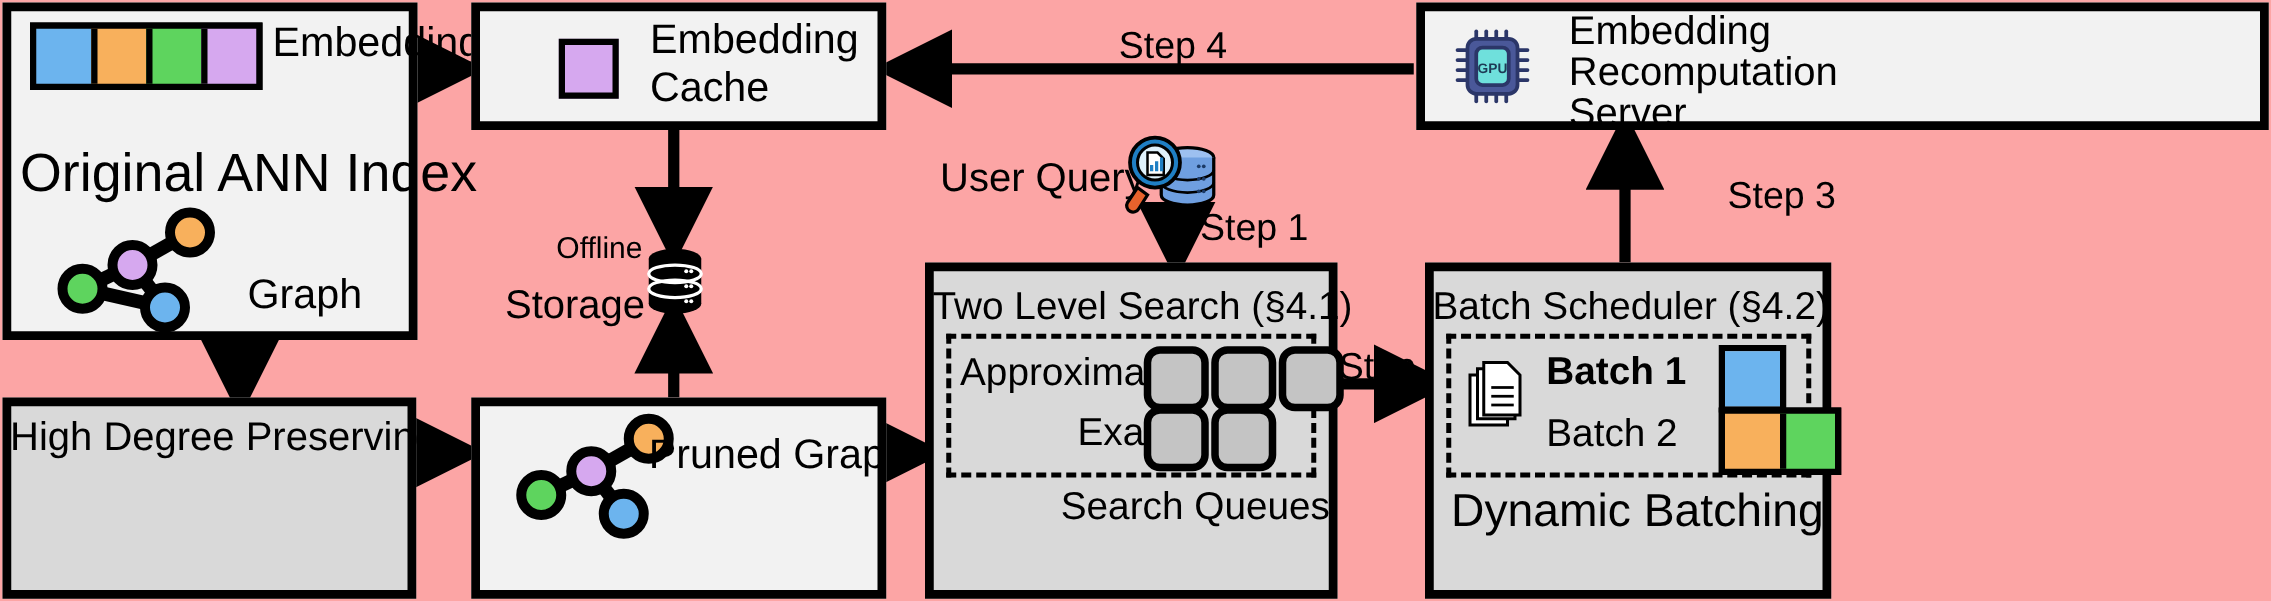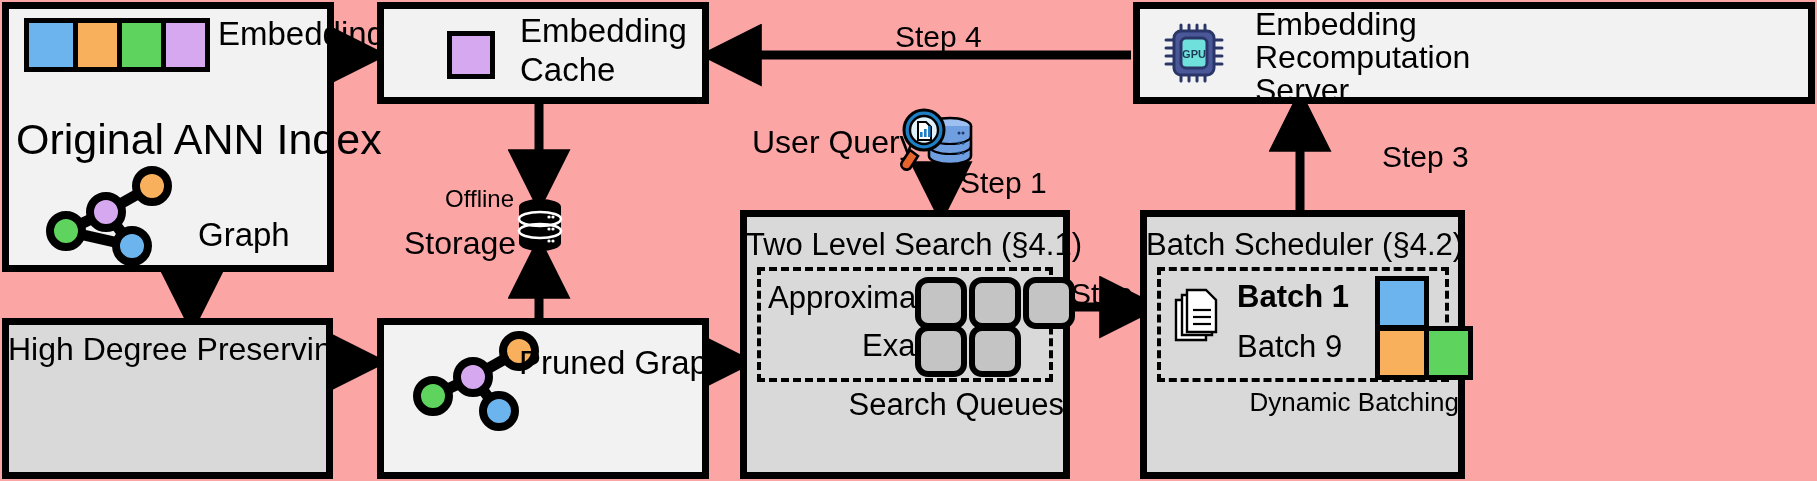--- a/index.html
+++ b/index.html
@@ -255,27 +255,27 @@
       <line x1="21" y1="29" x2="39" y2="29"></line>
       <line x1="21" y1="36" x2="39" y2="36"></line>
     </g>
   </svg>
 
   <div class="lbl" style="left:1237px; top:280px; font-size:31px;font-weight:bold;">Batch 1</div>
   <div class="chiprow" style="left:1375px; top:276px;">
     <div class="cell" style="background:#6cb4ee;"></div>
   </div>
 
-  <div class="lbl" style="left:1237px; top:330px; font-size:31px;">Batch 9</div>
+  <div class="lbl" style="left:1237px; top:330px; font-size:31px;">Batch 2</div>
   <div class="chiprow" style="left:1375px; top:326px;">
     <div class="cell" style="background:#f8b05c;"></div>
     <div class="cell" style="background:#5ed45e;"></div>
   </div>
 
-  <div class="lbl center" style="left:1146px; top:388px; width:313px; font-size:26px;">Dynamic Batching</div>
+  <div class="lbl center" style="left:1146px; top:388px; width:313px; font-size:37px;">Dynamic Batching</div>
 
   <div class="lbl bold" style="left:1382px; top:140px; font-size:30px;">Step 3</div>
 
   <div class="box" style="left:1133px; top:2px; width:682px; height:102px;">
   </div>
   <svg style="position:absolute; left:1163px; top:22px; width:62px; height:62px;" viewBox="0 0 62 62">
     <g stroke="#2b3668" stroke-width="3" stroke-linecap="round">
       <line x1="18" y1="3" x2="18" y2="11"></line>
       <line x1="26" y1="3" x2="26" y2="11"></line>
       <line x1="34" y1="3" x2="34" y2="11"></line>

